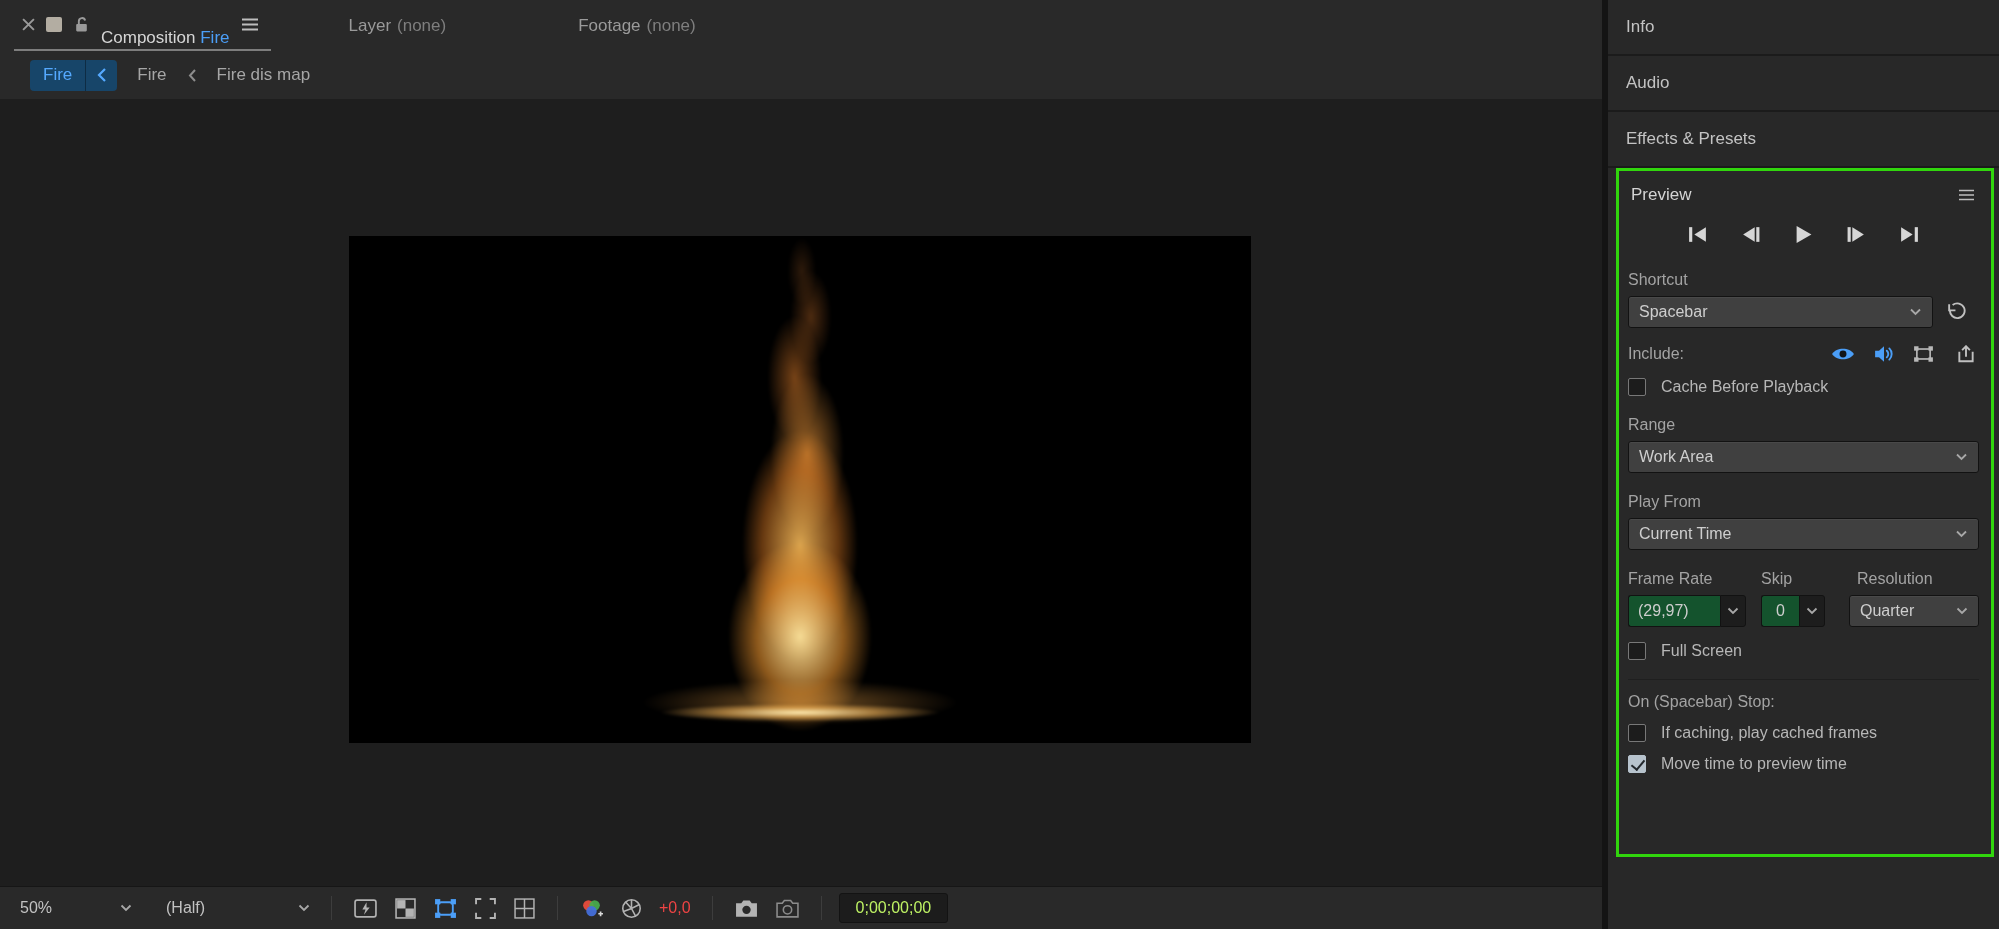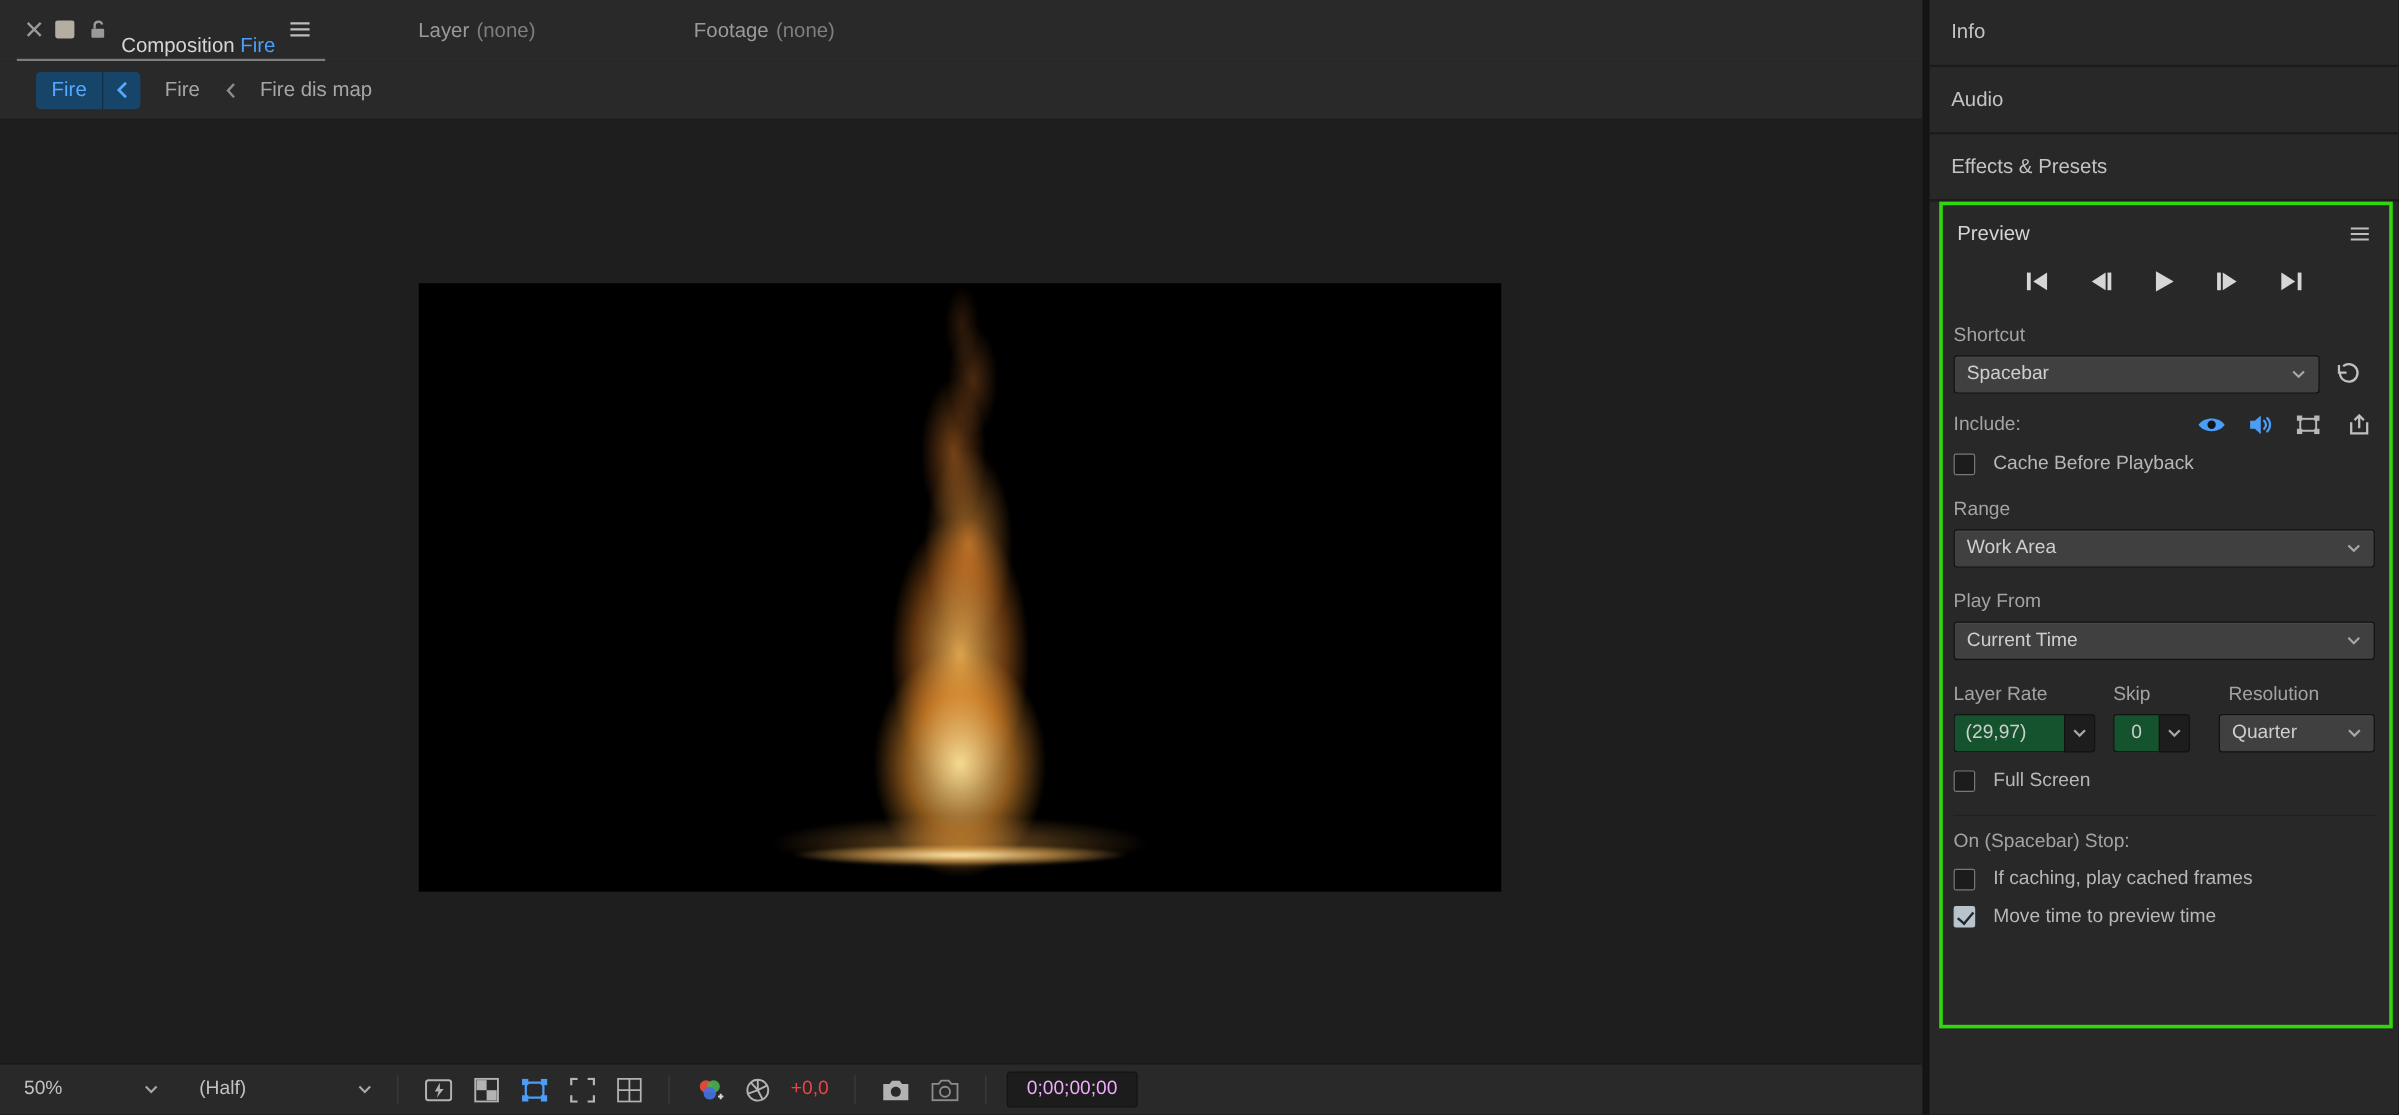--- a/index.html
+++ b/index.html
@@ -43,21 +43,21 @@
       radial-gradient(ellipse 18px 42px  at 50.2%  7%, rgba(150,86,36,0.30), rgba(0,0,0,0) 80%);
   }
 
   .statusbar { height:43px; background:#292929; border-top:1px solid #161616; display:flex; align-items:center; padding:0 12px; flex:none; color:#c2c2c2; font-size:16px; }
   .bar-select { display:flex; align-items:center; justify-content:space-between; height:30px; padding:0 8px; border-radius:3px; }
   .w-zoom { width:128px; margin-right:18px; }
   .w-res { width:160px; }
   .vsep { width:1px; height:24px; background:#3d3d3d; margin:0 13px; flex:none; }
   .bar-icon { padding:0 9px; display:flex; align-items:center; }
   .exposure { color:#ef4444; font-size:16px; margin:0 8px; }
-  .timecode-box { background:#1c1c1c; border:1px solid #131313; border-radius:3px; padding:5px 16px; color:#f0abfc; font-size:16px; margin-left:4px; }
+  .timecode-box { background:#1c1c1c; border:1px solid #131313; border-radius:3px; padding:5px 16px; color:#bef264; font-size:16px; margin-left:4px; }
 
   
   .right { width:397px; flex:none; background:#282828; border-left:6px solid #141414; display:flex; flex-direction:column; }
   .prow { height:56px; flex:none; border-bottom:2px solid #1b1b1b; display:flex; align-items:center; padding:0 18px; color:#c3c3c3; font-size:17px; }
 
   .preview-box { margin:0 5px 0 8px; border:3px solid #31d60d; height:689px; flex:none; background:#282828; display:flex; flex-direction:column; padding:0 12px 0 9px; overflow:hidden; }
   .pv-header { display:flex; align-items:center; justify-content:space-between; margin-top:14px; padding:0 4px 0 3px; }
   .pv-title { color:#d4d4d4; font-size:17px; }
   .pv-transport { display:flex; justify-content:center; align-items:center; gap:27px; margin-top:18px; }
   .tbtn { width:26px; height:22px; display:flex; align-items:center; justify-content:center; }
@@ -363,21 +363,21 @@
 
       <div class="pv-label mt18">Play From</div>
       <div class="select mt6">
         <span>Current Time</span>
         <svg width="13" height="8" viewBox="0 0 12 8">
             <path d="M1.5 1.5 L6 6 L10.5 1.5" stroke="#a8a8a8" stroke-width="1.8" fill="none"></path>
           </svg>
       </div>
 
       <div class="fr-labels">
-        <span class="pv-label l1">Layer Rate</span>
+        <span class="pv-label l1">Frame Rate</span>
         <span class="pv-label l2">Skip</span>
         <span class="pv-label">Resolution</span>
       </div>
       <div class="fr-row">
         <span class="combo fr-combo">
           <span class="combo-value">(29,97)</span>
           <span class="combo-chev">
             <svg width="12" height="8" viewBox="0 0 12 8">
                 <path d="M1.5 1.5 L6 6 L10.5 1.5" stroke="#a8a8a8" stroke-width="1.8" fill="none"></path>
               </svg>

